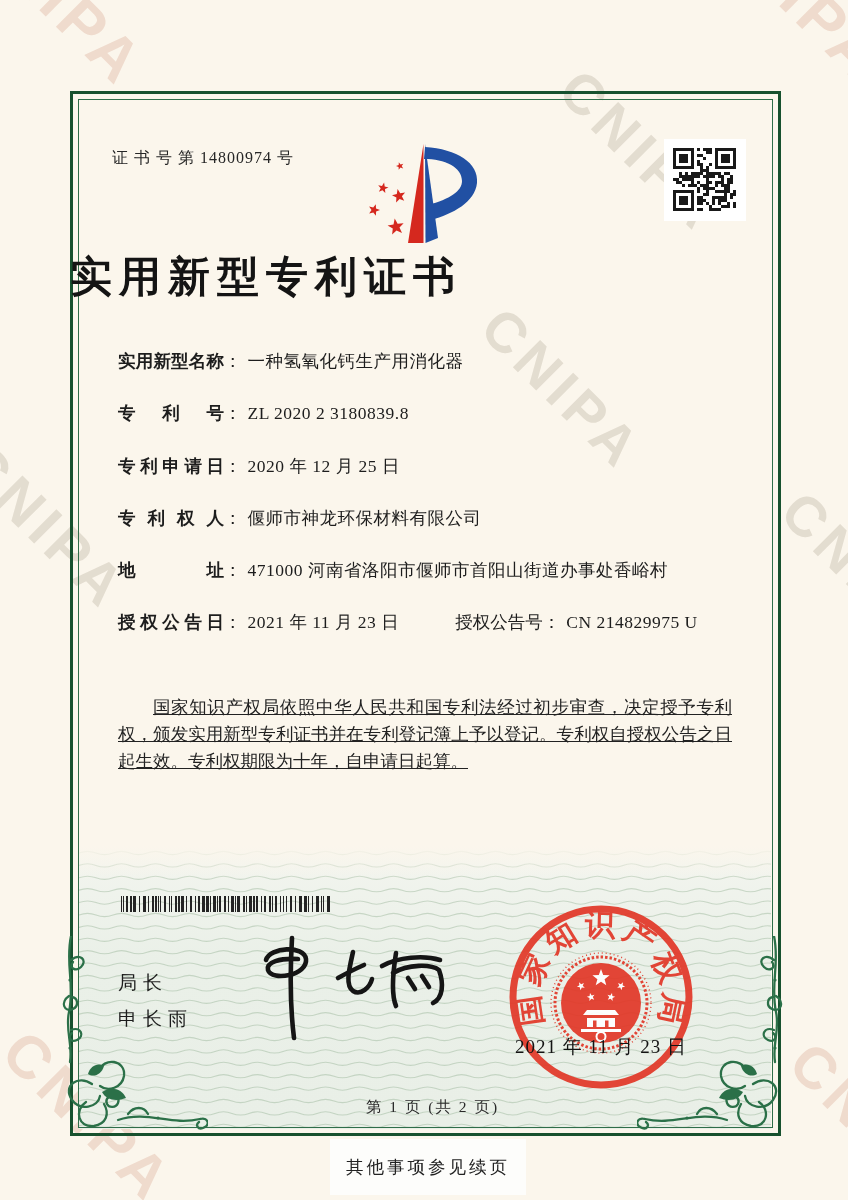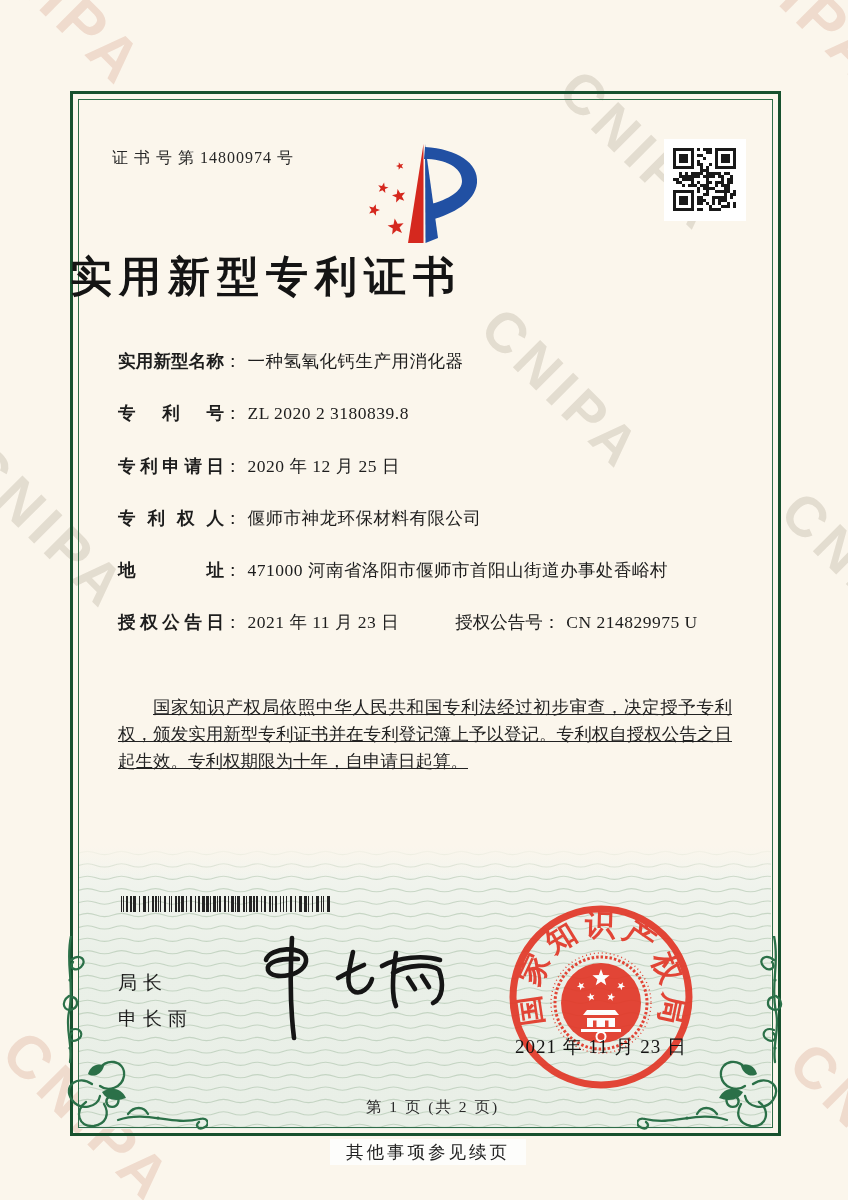--- a/index.html
+++ b/index.html
@@ -58,21 +58,21 @@
   .signatory-name{position:absolute;left:118px;top:1006px;font-size:19px;letter-spacing:6px;color:#1c1c1c;}
   .signature{position:absolute;left:246px;top:932px;}
 
   .seal{position:absolute;left:505px;top:901px;width:192px;height:192px;}
   .seal-date{position:absolute;left:505px;top:1034px;width:192px;text-align:center;
       font-size:19px;letter-spacing:1px;color:#141414;}
 
   .page-number{position:absolute;left:70px;top:1097px;width:705px;text-align:center;
       font-size:15.5px;letter-spacing:2px;color:#2a2a2a;margin-left:10px;}
 
-  .continuation{position:absolute;left:330px;top:1139px;background:#fdfdfb;padding:1px 16px;
+  .continuation{position:absolute;left:330px;top:1139px;background:#fdfdfb;padding:16px 16px;
       font-size:17.5px;letter-spacing:3px;color:#222;}
 
   .corner-orn{position:absolute;pointer-events:none;}
   .corner-orn.left{left:58px;top:936px;}
   .corner-orn.right{left:637px;top:936px;transform:scaleX(-1);}
 </style>
 </head>
 <body>
 
 <div class="page">

